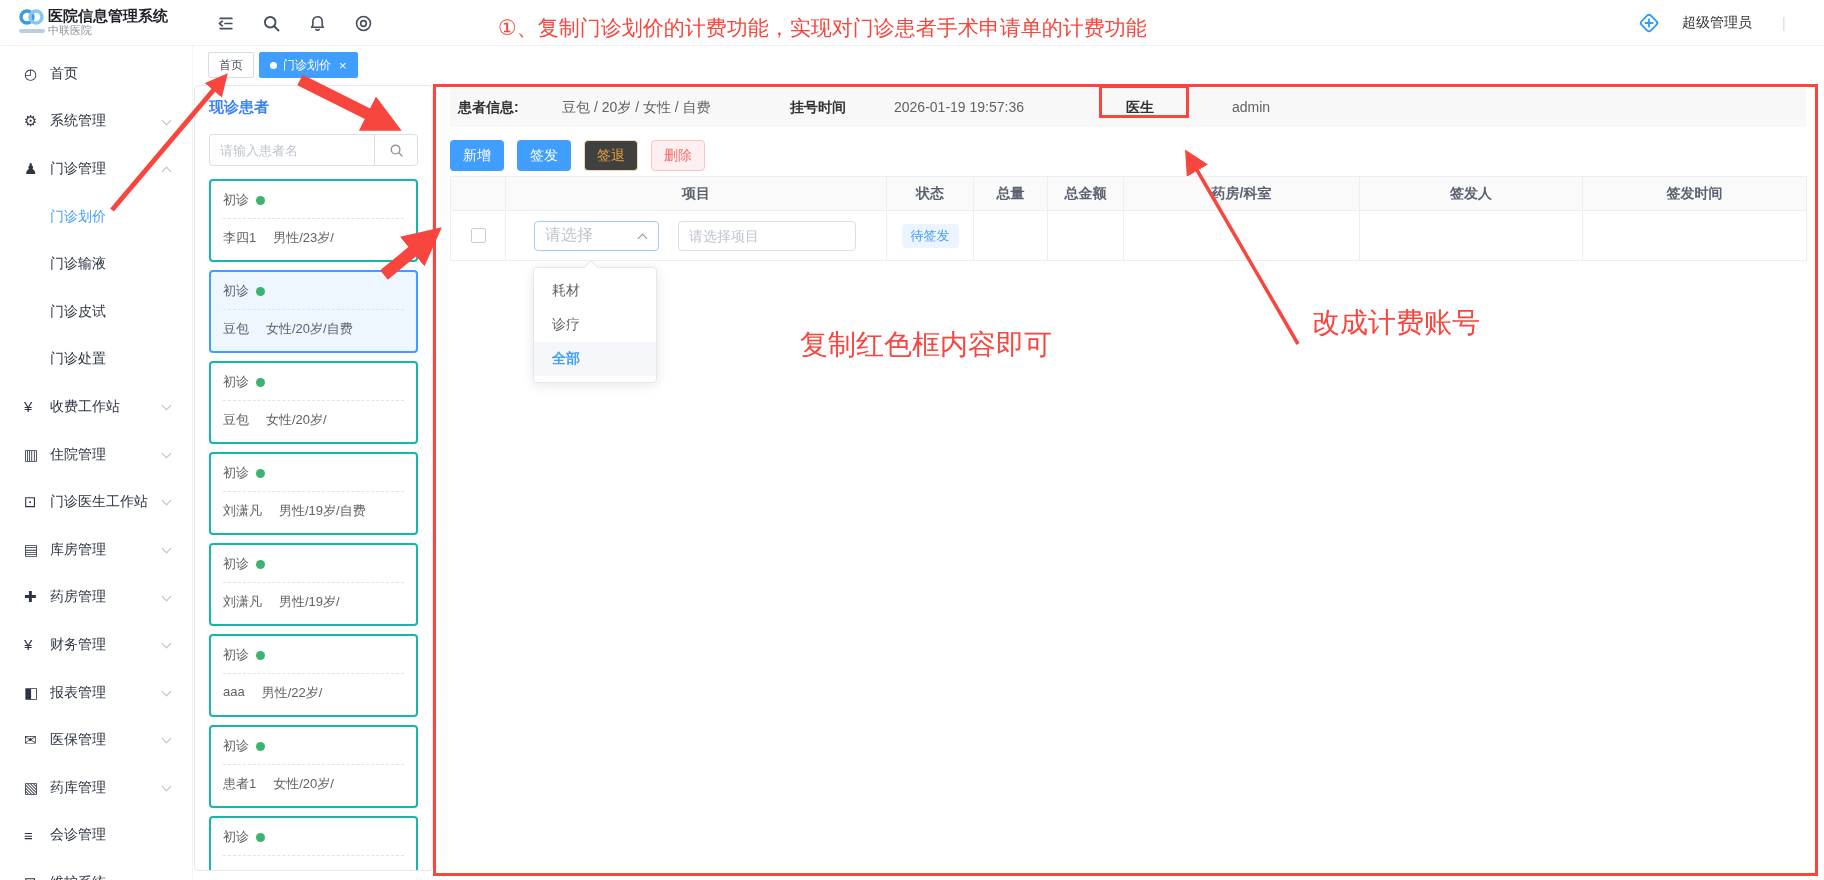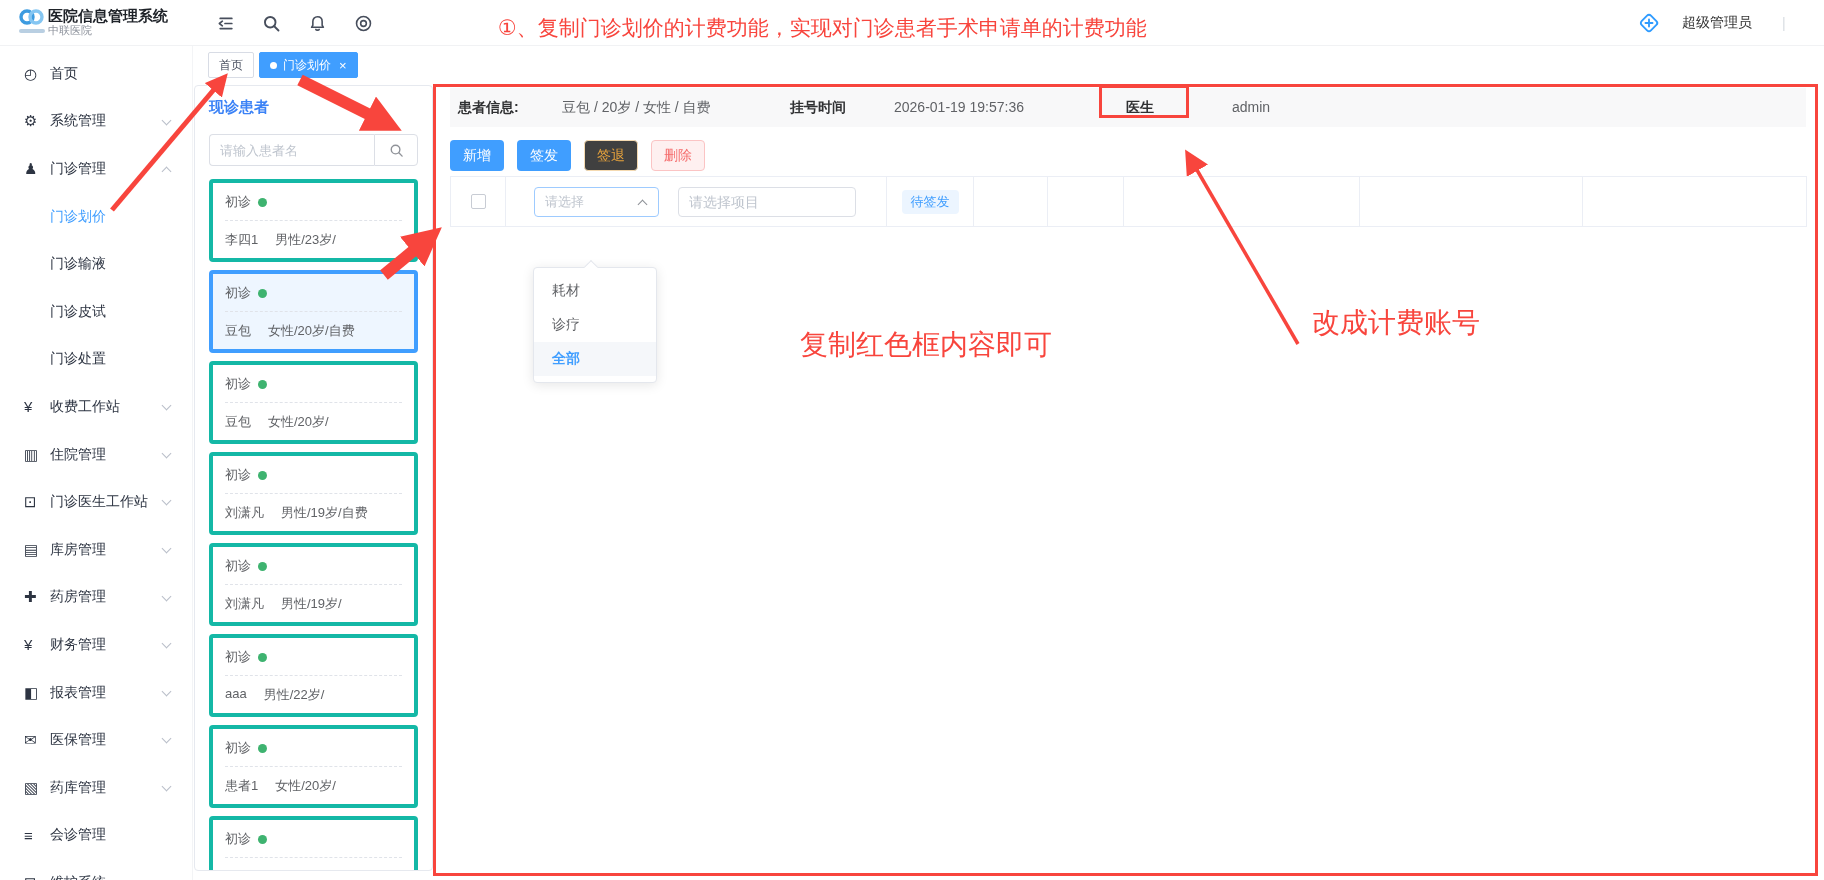--- a/index.html
+++ b/index.html
@@ -45,21 +45,21 @@
   .patient-panel { position:absolute; left:194px; top:85px; width:239px; height:786px; background:#fff;
     border:1px solid #e6e9ef; border-radius:4px; padding:12px 14px; overflow:hidden; z-index:4; }
   .panel-title { font-size:15px; font-weight:bold; color:#3b82f6; margin-bottom:17px; }
   .search-row { display:flex; height:32px; margin-bottom:13px; }
   .search-input { flex:1; border:1px solid #dcdfe6; border-right:none; border-radius:4px 0 0 4px;
     padding:0 10px; font-size:13px; color:#606266; outline:none; min-width:0; }
   .search-input::placeholder { color:#bfc5ce; }
   .search-btn { width:44px; border:1px solid #dcdfe6; border-radius:0 4px 4px 0; background:#fff;
     display:flex; align-items:center; justify-content:center; cursor:pointer; }
   .cards { display:flex; flex-direction:column; gap:8px; }
-  .pcard { border:4px solid #14b8a6; border-radius:4px; height:83px; padding:10px 12px; background:#fff; cursor:pointer; }
+  .pcard { border:2px solid #14b8a6; border-radius:4px; height:83px; padding:10px 12px; background:#fff; cursor:pointer; }
   .pcard.selected { border-color:#409eff; background:#eef6ff; }
   .pcard-top { display:flex; align-items:center; gap:7px; font-size:13px; color:#606266; }
   .gdot { width:9px; height:9px; border-radius:50%; background:#3eb370; }
   .pcard-div { border-bottom:1px dashed #e0e3e9; margin:9px 0 10px; }
   .pcard-name { font-size:13px; color:#606266; display:flex; gap:17px; }
 
   
   .main { position:absolute; left:433px; top:84px; width:1385px; height:792px; background:#fff;
     border:3px solid #f8453d; z-index:10; }
   .info-bar { position:absolute; left:14px; top:1px; width:1356px; height:39px; background:#f8f8f9; }
@@ -75,21 +75,21 @@
   .ptable { position:absolute; left:14px; top:89px; width:1357px;
     border-left:1px solid #ebeef5; border-top:1px solid #ebeef5; font-size:14px; }
   .trow { display:grid; grid-template-columns:55px 381px 87px 74px 76px 236px 223px 224px; }
   .tcell { border-right:1px solid #ebeef5; border-bottom:1px solid #ebeef5;
     display:flex; align-items:center; justify-content:center; }
   .thead .tcell { height:34px; background:#fafafa; color:#5a6270; font-weight:bold; }
   .tbody .tcell { height:50px; background:#fff; }
   .cell-item { justify-content:flex-start; padding-left:28px; gap:19px; }
   .checkbox { width:15px; height:15px; border:1px solid #c8ccd4; border-radius:2px; background:#fff; cursor:pointer; }
   .sel-box { width:125px; height:30px; border:1px solid #9ecbff; border-radius:4px; background:#fff;
-    display:flex; align-items:center; padding:0 10px; font-size:13px; color:#bfc5ce; cursor:pointer; position:relative; }
+    display:flex; align-items:center; padding:0 10px; font-size:16px; color:#bfc5ce; cursor:pointer; position:relative; }
   .sel-caret { position:absolute; right:12px; top:13px; width:7px; height:7px;
     border-right:1.4px solid #8d9096; border-bottom:1.4px solid #8d9096; transform:rotate(-135deg); }
   .item-input { width:178px; height:30px; border:1px solid #dcdfe6; border-radius:4px; padding:0 10px;
     font-size:14px; color:#606266; outline:none; }
   .item-input::placeholder { color:#bfc5ce; }
   .tag { background:#ecf5ff; color:#409eff; font-size:13px; padding:3px 9px; border-radius:4px; }
 
   
   .dropdown { position:absolute; left:533px; top:267px; width:124px; background:#fff;
     border:1px solid #e4e7ed; border-radius:4px; box-shadow:0 2px 12px rgba(0,0,0,.1);
@@ -363,20 +363,30 @@
     <span class="lbl" style="left:676px">医生</span>
     <span style="left:782px">admin</span>
   </div>
   <div class="toolbar">
     <div class="btn primary">新增</div>
     <div class="btn primary">签发</div>
     <div class="btn warn">签退</div>
     <div class="btn danger">删除</div>
   </div>
   <div class="ptable">
+    <div class="trow thead">
+      <div class="tcell"></div>
+      <div class="tcell">项目</div>
+      <div class="tcell">状态</div>
+      <div class="tcell">总量</div>
+      <div class="tcell">总金额</div>
+      <div class="tcell">药房/科室</div>
+      <div class="tcell">签发人</div>
+      <div class="tcell">签发时间</div>
+    </div>
     <div class="trow tbody">
       <div class="tcell">
           <span class="checkbox"></span>
         </div>
       <div class="tcell cell-item">
         <div class="sel-box">
           <span>请选择</span>
           <span class="sel-caret"></span>
         </div>
         <input class="item-input" placeholder="请选择项目" style="">

